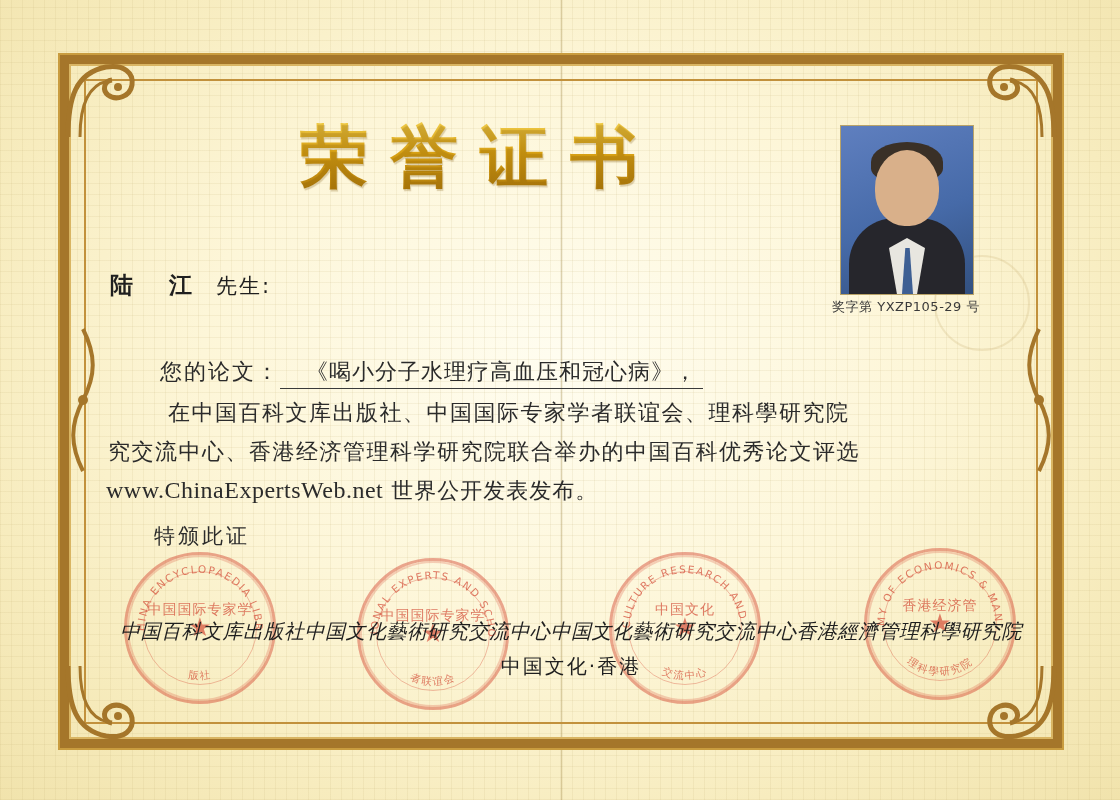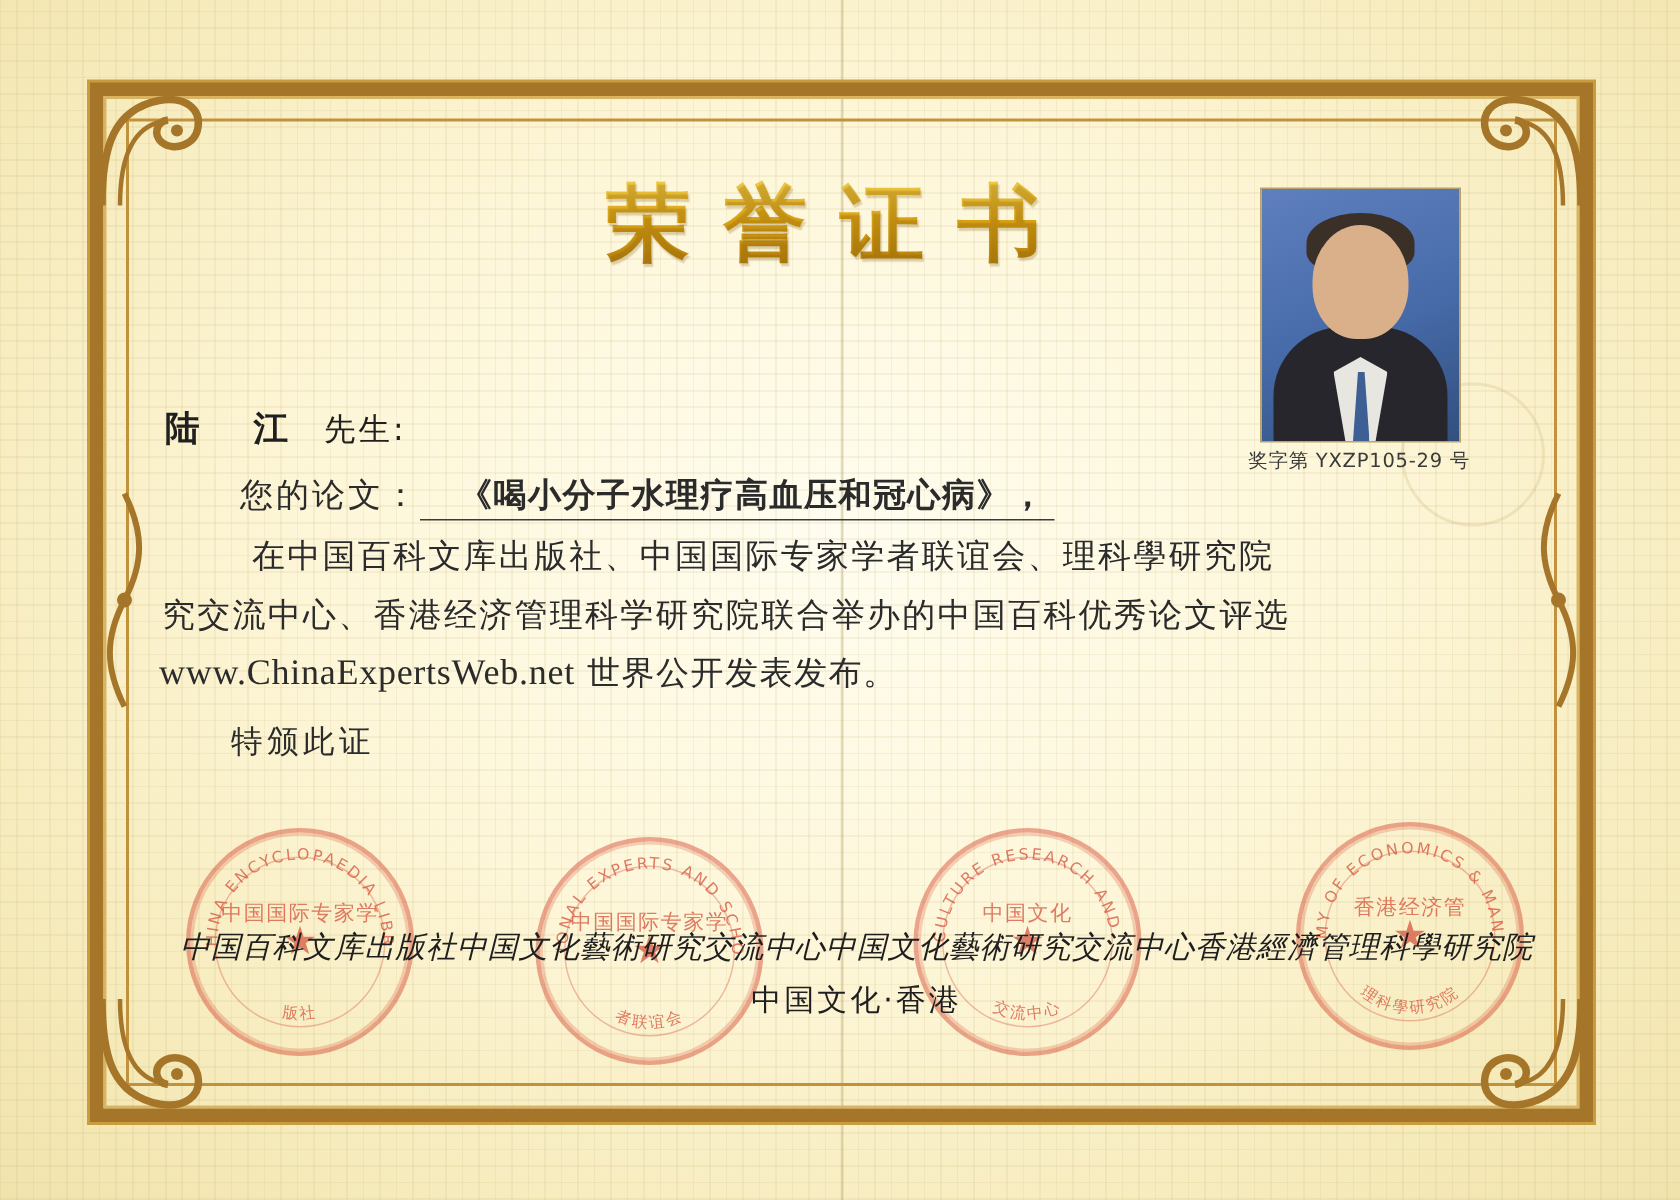--- a/index.html
+++ b/index.html
@@ -89,23 +89,23 @@
     border-radius: 50%;
     opacity: .5;
   }
 
   
   .title {
     position: absolute;
     left: 300px;
     top: 112px;
     width: 520px;
-    text-align: center;
+    text-align: left;
     font-family: "DejaVu Serif", serif;
-    font-size: 56px;
+    font-size: 68px;
     font-weight: 700;
     letter-spacing: 22px;
     color: #d4a017;
     background: linear-gradient(180deg, #f6d758 0%, #d9a215 45%, #a9740a 100%);
     -webkit-background-clip: text;
     background-clip: text;
     -webkit-text-fill-color: transparent;
     text-shadow: 1px 2px 1px rgba(120,80,0,0.25);
     white-space: nowrap;
   }
@@ -215,22 +215,23 @@
   .l2 {
     font-size: 22px;
     letter-spacing: 2px;
     padding-left: 56px;
     margin-bottom: 9px;
   }
   .paper-title {
     display: inline-block;
     border-bottom: 1px solid #3a3a3a;
     padding: 0 6px 1px 26px;
-    font-weight: 700;
+    font-weight: 400;
     letter-spacing: 1px;
+    margin-top: 42px;
   }
 
   .l3, .l4, .l5 {
     font-size: 22px;
     letter-spacing: 1.5px;
     margin-bottom: 9px;
   }
   .l3 { padding-left: 64px; }
   .l4 { padding-left: 4px; }
   .l5 { padding-left: 4px; }

